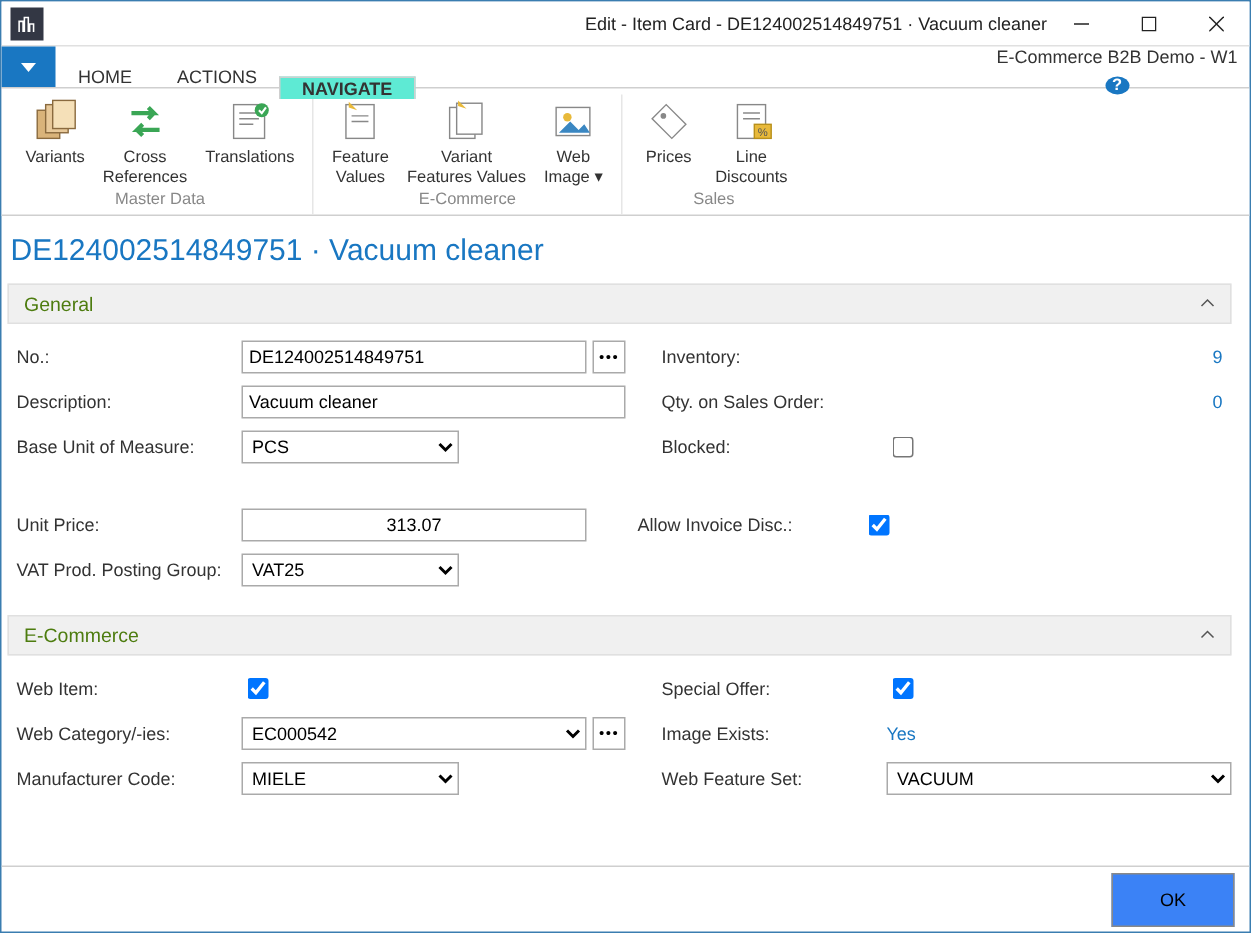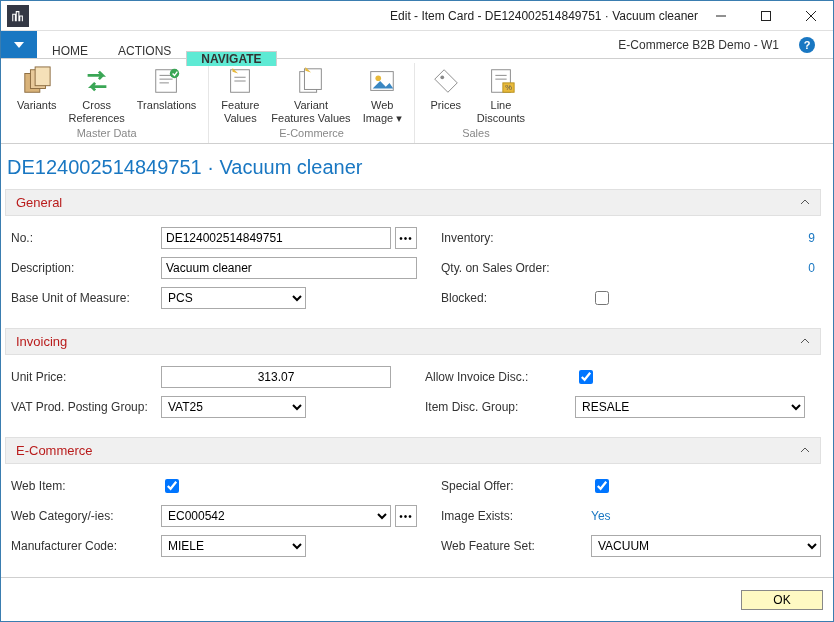--- a/index.html
+++ b/index.html
@@ -8,50 +8,50 @@
   .titlebar .app-icon { width: 22px; height: 22px; margin: 0 6px; background: #333744; display:flex; align-items:center; justify-content:center; }
   .titlebar .app-icon svg { width:14px; height:14px; }
   .titlebar .title-text { font-size: 12px; color: #222; flex: 1; text-align: right; }
   .winbtn { width: 45px; height: 30px; display:flex; align-items:center; justify-content:center; }
   .winbtn svg { width:10px; height:10px; stroke:#222; stroke-width:1; fill:none; }
   .menubar { height: 28px; display:flex; align-items:stretch; border-bottom:1px solid #cfcfcf; position:relative; }
   .app-menu-btn { width: 36px; background:#1977c2; display:flex; align-items:center; justify-content:center; }
   .app-menu-btn svg { width:10px; height:10px; fill:#fff; }
   .menu-tab { padding: 0 14px; font-size: 12px; color:#333; display:flex; align-items:center; border:1px solid transparent; border-bottom:none; margin-top:12px; }
   .menu-tab.active { border-color:#cfcfcf; background:#5eead4; position:relative; top:8px;font-weight:bold; }
-  .menubar .right-info { margin-left:auto; display:flex; align-items:center; padding-right:18px; gap:20px; font-size:12px; color:#333; }
+  .menubar .right-info { margin-left:auto; display:flex; align-items:center; padding-right:8px; gap:6px; font-size:12px; color:#333;flex-direction:column; }
   .help-icon { width:16px; height:16px; border-radius:50%; background:#1977c2; color:#fff; font-size:11px; font-weight:bold; display:flex; align-items:center; justify-content:center; }
   .ribbon { display:flex; border-bottom:1px solid #cfcfcf; padding:4px 4px 0 4px; background:#fff; }
   .ribbon-group { display:flex; flex-direction:column; align-items:center; border-right:1px solid #e6e6e6; padding:0 6px 2px 6px; }
   .ribbon-group:last-child { border-right:none; }
   .ribbon-items { display:flex; }
   .ribbon-btn { display:flex; flex-direction:column; align-items:center; justify-content:flex-start; width:auto; min-width:50px; padding:2px 6px; font-size:11px; color:#333; text-align:center; line-height:1.15; }
   .ribbon-btn .ic { width:32px; height:32px; margin-bottom:2px; display:flex; align-items:center; justify-content:center; }
   .group-label { font-size:11px; color:#888; padding:1px 0 2px 0; }
   .content { flex:1; overflow:auto; padding: 8px 12px 0 4px; }
   .record-title { font-size:20px; color:#1977c2; margin:4px 0 10px 2px; font-weight:400; }
   .section { margin-bottom:6px; }
-  .section-header { background:#f0f0f0; border:1px solid #e0e0e0; padding:5px 10px; font-size:13px; color:#b91c1c; display:flex; align-items:center; }
+  .section-header { background:#f0f0f0; border:1px solid #e0e0e0; padding:5px 10px; font-size:13px; color:#4d7c0f; display:flex; align-items:center; }
   .section-header .chev { margin-left:auto; }
   .section-body { padding:10px 6px 6px 6px; }
   .cols { display:flex; gap:24px; }
   .col { flex:1; }
   .field-row { display:flex; align-items:center; margin-bottom:6px; min-height:24px; }
   .field-label { width:150px; font-size:12px; color:#333; }
   input[type=text].tb { height:22px; border:1px solid #aaa; padding:1px 4px; font-size:12px; }
   .tb-w230 { width:230px; }
   .tb-right { text-align:center; }
   .lookup-btn { width:22px; height:22px; border:1px solid #aaa; background:#fff; margin-left:4px; display:inline-flex; align-items:center; justify-content:center; font-size:10px; letter-spacing:1px; vertical-align:top; }
   select.sel { height:22px; border:1px solid #aaa; font-size:12px; padding:0 2px; background:#fff; }
   .sel-w145 { width:145px; }
   .sel-w230 { width:230px; }
   .val-right { margin-left:auto; font-size:12px; color:#1977c2; }
   .val-link { font-size:12px; color:#1977c2; }
   .footer { height:44px; border-top:1px solid #cfcfcf; display:flex; align-items:center; justify-content:flex-end; padding:0 10px; }
-  .ok-btn { width:82px; height:20px; border:1px solid #888; background:#fef9c3; font-size:12px; }
+  .ok-btn { width:82px; height:36px; border:1px solid #888; background:#3b82f6; font-size:12px; }
   input[type=checkbox] { width:14px; height:14px; }
 </style>
 </head>
 <body>
 
 <div class="titlebar">
   <div class="app-icon">
     <svg viewBox="0 0 16 16">
         <path d="M2 14 L2 6 L5 6 L5 14 M6 14 L6 3 L9 3 L9 14 M10 14 L10 8 L13 8 L13 14" stroke="#fff" stroke-width="1.2" fill="none"></path>
       </svg>
@@ -238,46 +238,36 @@
           <div class="field-row">
             <div class="field-label">Blocked:</div>
             <input type="checkbox" style="">
           </div>
         </div>
       </div>
     </div>
   </div>
 
   <div class="section">
-    <div class="section-header">
-      <span>Invoicing</span>
-      <span class="chev"><svg width="10" height="10" viewBox="0 0 10 10">
-            <polyline points="1,7 5,3 9,7" fill="none" stroke="#555"></polyline>
-          </svg></span>
-    </div>
     <div class="section-body">
       <div class="cols">
         <div class="col">
           <div class="field-row">
             <div class="field-label">Unit Price:</div>
             <input type="text" class="tb tb-w230 tb-right" value="313.07" style="">
           </div>
           <div class="field-row">
             <div class="field-label">VAT Prod. Posting Group:</div>
             <select class="sel sel-w145"><option>VAT25</option></select>
           </div>
         </div>
         <div class="col">
           <div class="field-row">
             <div class="field-label">Allow Invoice Disc.:</div>
             <input type="checkbox" checked="" style="">
-          </div>
-          <div class="field-row">
-            <div class="field-label">Item Disc. Group:</div>
-            <select class="sel sel-w230"><option>RESALE</option></select>
           </div>
         </div>
       </div>
     </div>
   </div>
 
   <div class="section">
     <div class="section-header">
       <span>E-Commerce</span>
       <span class="chev"><svg width="10" height="10" viewBox="0 0 10 10">

